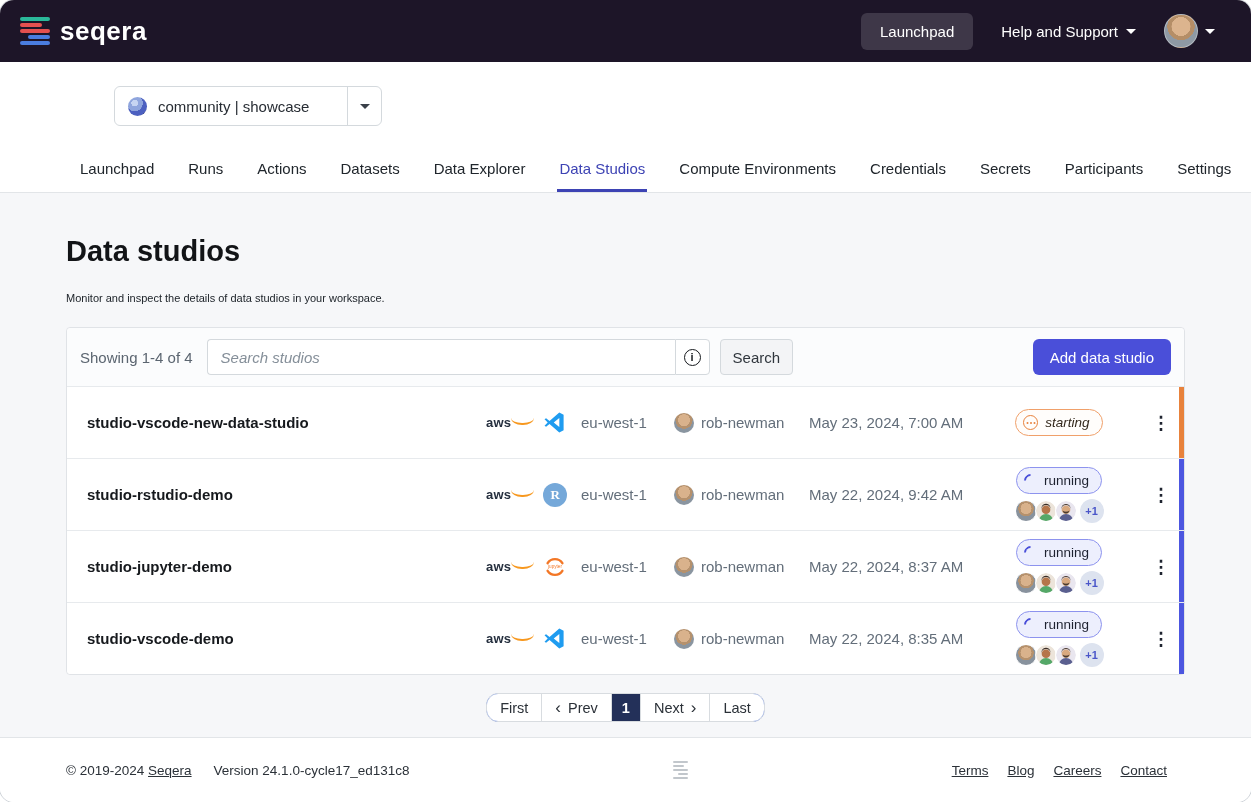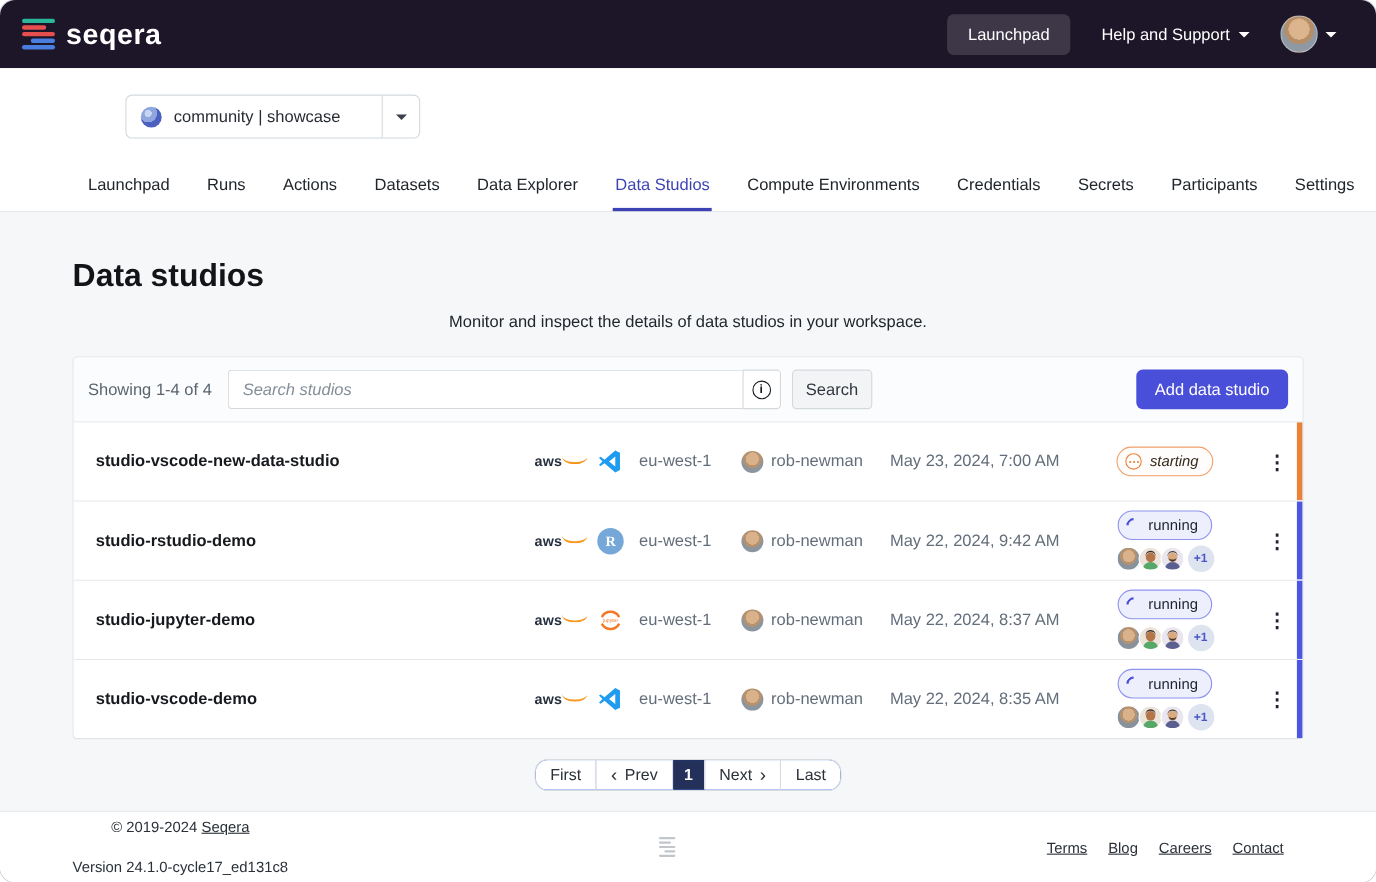--- a/index.html
+++ b/index.html
@@ -34,21 +34,21 @@
   .ws-caret-box { width:34px; align-self:stretch; border-left:1px solid #d4d9dd; display:flex; align-items:center; justify-content:center; }
   .ws-caret-box .caret { border-top-color:#3a4049; }
 
   .tabs { display:flex; gap:30px; padding:0 35px 0 78px; margin-top:24px; border-bottom:1px solid #e2e5e8; }
   .tab { font-size:15px; color:#20262c; padding:10px 2px 12px; cursor:pointer; white-space:nowrap; border-bottom:3px solid transparent; }
   .tab.active { color:#3d43b4; border-bottom-color:#3d43b4; }
 
   
   .main { flex:1 1 auto; background:#f6f7f9; padding:0 66px; }
   .page-title { font-size:29px; font-weight:700; color:#121417; margin-top:42px; }
-  .page-sub { font-size:15px; color:#20262c; margin-top:16px;text-align:center; }
+  .page-sub { font-size:11px; color:#20262c; margin-top:24px; }
 
   .card { margin-top:23px; background:#fff; border:1px solid #e0e3e7; border-radius:4px; }
   .toolbar { display:flex; align-items:center; height:58px; padding:0 13px; background:#fbfcfd; border-radius:4px 4px 0 0; }
   .showing { font-size:15px; color:#5b6570; margin-right:14px; white-space:nowrap; }
   .search-group { display:flex; }
   .search-input { width:468px; height:36px; border:1px solid #d4d9dd; border-right:none; border-radius:4px 0 0 4px; padding:4px 13px; font-size:15px; font-style:italic; color:#333; background:#fff; }
   .search-input::placeholder { color:#858f99; font-style:italic; }
   .info-btn { width:35px; height:36px; border:1px solid #d4d9dd; border-radius:0 4px 4px 0; background:#fff; display:flex; align-items:center; justify-content:center; cursor:pointer; }
   .info-glyph { width:17px; height:17px; border:1.6px solid #16191d; border-radius:50%; font-size:11px; font-weight:700; color:#16191d; display:flex; align-items:center; justify-content:center; font-style:normal; }
   .search-btn { height:36px; margin-left:10px; padding:0 12px; background:#f3f4f6; border:1px solid #d4d9dd; border-radius:4px; font-size:15px; color:#30363d; cursor:pointer; }
@@ -87,21 +87,21 @@
   
   .pager-wrap { display:flex; justify-content:center; margin-top:18px; }
   .pager { display:inline-flex; border:1px solid #d8dce0; border-radius:12px; overflow:hidden; background:#1d4ed8; }
   .pg { display:flex; align-items:center; gap:7px; padding:5px 13px; font-size:14.5px; color:#2b3138; border-right:1px solid #d8dce0; cursor:pointer; background:#fff; }
   .pg:last-child { border-right:none; }
   .pg.active { background:#233059; color:#fff; padding:5px 10px; font-weight:700; }
   .chev { font-size:17px; line-height:1; color:#2b3138; }
 
   
   .footer { flex:0 0 65px; background:#fff; border-top:1px solid #e2e5e8; display:flex; align-items:center; padding:0 84px 0 66px; }
-  .foot-left { display:flex; align-items:center; gap:22px; font-size:13.5px; color:#2b3138;flex-direction:column; }
+  .foot-left { display:flex; align-items:center; gap:22px; font-size:13.5px; color:#2b3138; }
   .foot-left a { color:#2b3138; text-decoration:underline; }
   .foot-logo { margin:0 auto; display:flex; flex-direction:column; gap:1.5px; width:15px; opacity:.85; }
   .foot-logo i { display:block; height:2.5px; border-radius:1px; background:#b7bdc3; }
   .foot-logo .s2 { width:70%; align-self:flex-start; }
   .foot-logo .s4 { width:70%; align-self:flex-end; }
   .foot-links { display:flex; gap:19px; font-size:13.5px; }
   .foot-links a { color:#2b3138; text-decoration:underline; cursor:pointer; }
 </style>
 </head>
 <body>

